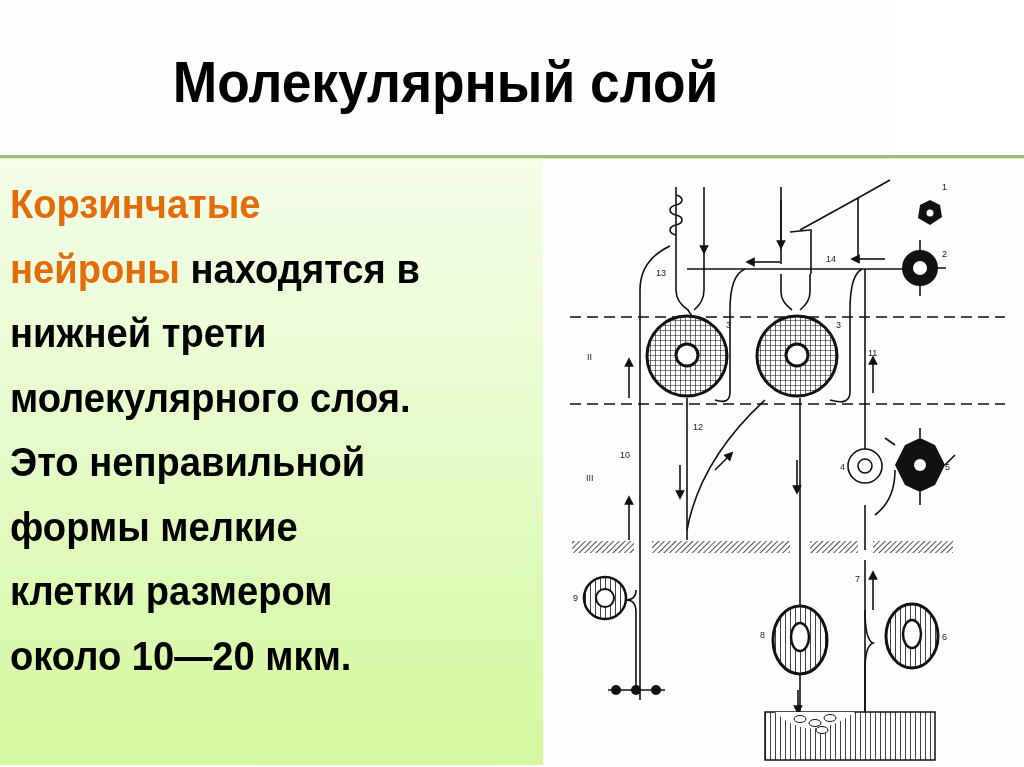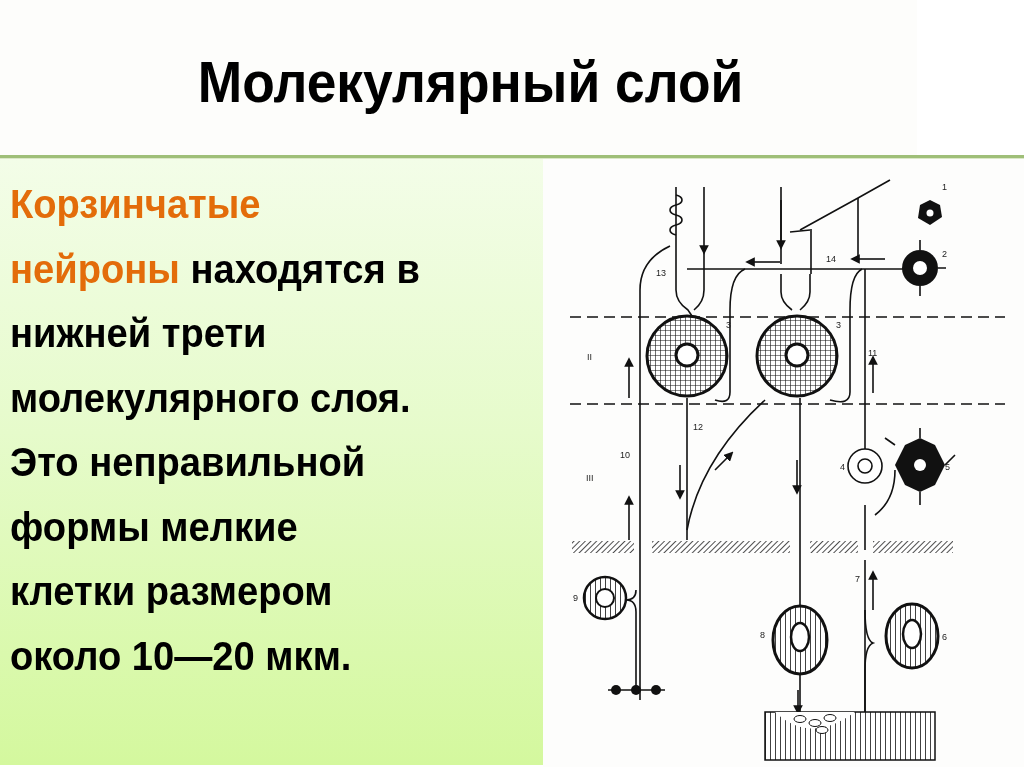--- a/index.html
+++ b/index.html
@@ -1,17 +1,17 @@
 <!DOCTYPE html>
 <html><head>
 <meta charset="utf-8">
 <style>
   html, body { margin:0; padding:0; }
   body { width:1024px; height:767px; background:#ffffff; position:relative; overflow:hidden; font-family:"Liberation Sans", sans-serif; }
-  .title-bar { position:absolute; left:0; top:0; width:892px; height:155px; background:#fdfdfb; display:flex; align-items:center; justify-content:center;padding-left:25px; }
+  .title-bar { position:absolute; left:0; top:0; width:892px; height:155px; background:#fdfdfb; display:flex; align-items:center; justify-content:center; }
   .title { font-family:"Liberation Sans", sans-serif; font-weight:bold; font-size:58px; color:#000; letter-spacing:0px; margin-top:8px; transform:scaleX(0.92); }
   .rule { position:absolute; left:0; top:155px; width:1024px; height:3px; background:#9fbf78; }
   .rule2 { position:absolute; left:0; top:158px; width:1024px; height:1px; background:#dbe8c8; }
   .left-panel { position:absolute; left:0; top:159px; width:543px; height:606px; background:linear-gradient(to bottom, #f3fde8 0%, #e6fbcb 45%, #d4f89e 100%); }
   .body-text { position:absolute; left:10px; top:172px; width:530px; font-family:"Liberation Sans", sans-serif; font-weight:bold; font-size:41px; line-height:64.5px; color:#000; transform-origin:left top; transform:scaleX(0.93); }
   .accent { color:#e36c0a; }
   .diagram { position:absolute; left:543px; top:159px; width:481px; height:608px; background:#fdfdfc; }
   .diagram svg { position:absolute; left:0; top:0; }
   .lbl { font-family:"Liberation Sans", sans-serif; font-size:9px; fill:#222; }
 </style>

